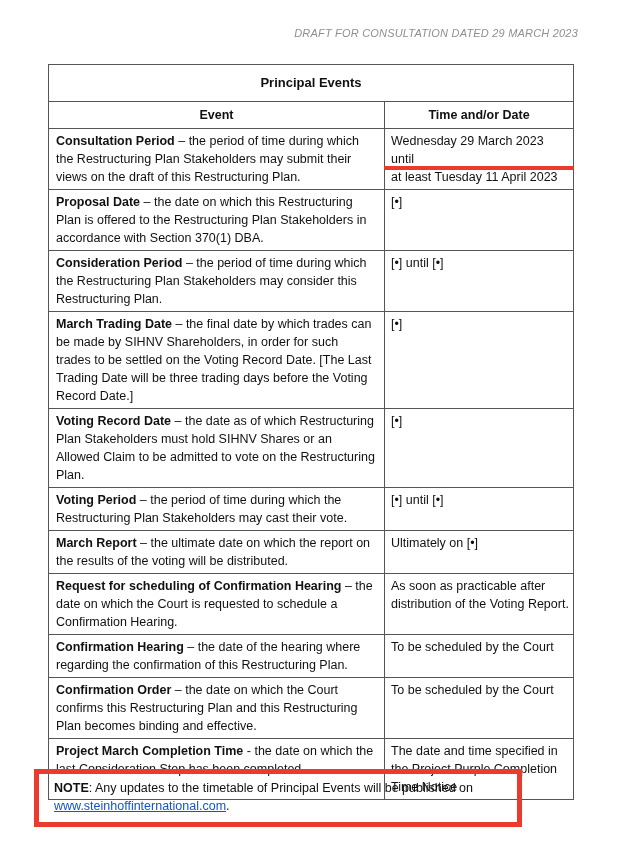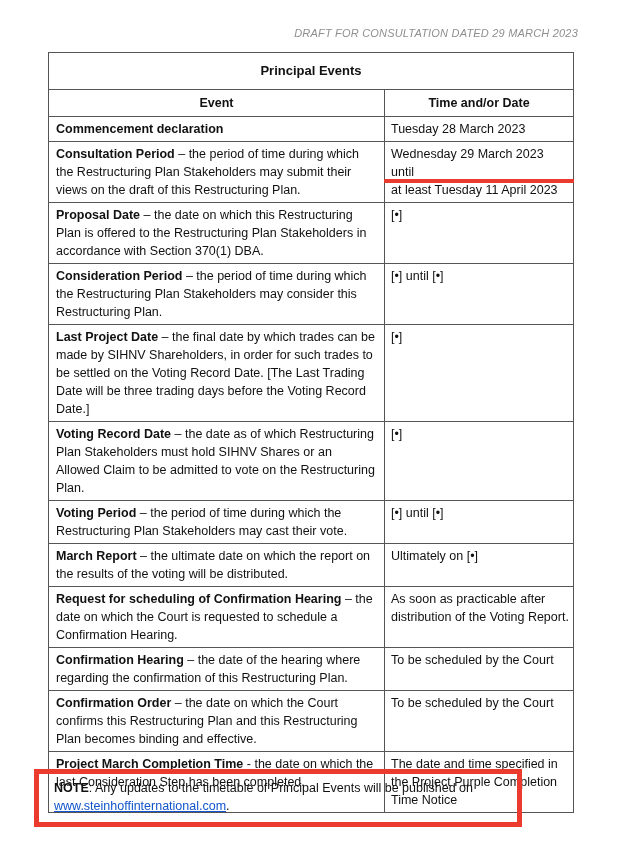--- a/index.html
+++ b/index.html
@@ -25,21 +25,21 @@
     right: 63px;
     font-size: 11px;
     font-style: italic;
     color: var(--draft-gray);
     letter-spacing: 0.2px;
     white-space: nowrap;
   }
   table.events {
     position: absolute;
     left: 48px;
-    top: 52px;
+    top: 64px;
     width: 525px;
     border-collapse: collapse;
     table-layout: fixed;
     font-size: 12.5px;
     line-height: 18px;
   }
   table.events td {
     border: 1px solid var(--border-col);
     vertical-align: top;
   }
@@ -101,43 +101,39 @@
   </colgroup>
   <tbody>
     <tr>
       <td class="title-cell" colspan="2">Principal Events</td>
     </tr>
     <tr>
       <td class="col-header">Event</td>
       <td class="col-header">Time and/or Date</td>
     </tr>
 
-  <tr>
-    <td class="event-cell"><span class="term">Commencement declaration</span><span class="desc"></span></td>
-    <td class="value-cell"><span class="event-value">Tuesday 28 March 2023</span></td>
-  </tr>
 
   <tr>
     <td class="event-cell"><span class="term">Consultation Period</span><span class="desc"> – the period of time during which the Restructuring Plan Stakeholders may submit their views on the draft of this Restructuring Plan.</span></td>
     <td class="value-cell"><span class="event-value">Wednesday 29 March 2023 until
 at least Tuesday 11 April 2023</span><div class="red-underline"></div></td>
   </tr>
 
   <tr>
     <td class="event-cell"><span class="term">Proposal Date</span><span class="desc"> – the date on which this Restructuring Plan is offered to the Restructuring Plan Stakeholders in accordance with Section 370(1) DBA.</span></td>
     <td class="value-cell"><span class="event-value">[•]</span></td>
   </tr>
 
   <tr>
     <td class="event-cell"><span class="term">Consideration Period</span><span class="desc"> – the period of time during which the Restructuring Plan Stakeholders may consider this Restructuring Plan.</span></td>
     <td class="value-cell"><span class="event-value">[•] until [•]</span></td>
   </tr>
 
   <tr>
-    <td class="event-cell"><span class="term">Last Project Date</span><span class="desc"> – the final date by which trades can be made by SIHNV Shareholders, in order for such trades to be settled on the Voting Record Date. [The Last Trading Date will be three trading days before the Voting Record Date.]</span></td>
+    <td class="event-cell"><span class="term">March Trading Date</span><span class="desc"> – the final date by which trades can be made by SIHNV Shareholders, in order for such trades to be settled on the Voting Record Date. [The Last Trading Date will be three trading days before the Voting Record Date.]</span></td>
     <td class="value-cell"><span class="event-value">[•]</span></td>
   </tr>
 
   <tr>
     <td class="event-cell"><span class="term">Voting Record Date</span><span class="desc"> – the date as of which Restructuring Plan Stakeholders must hold SIHNV Shares or an Allowed Claim to be admitted to vote on the Restructuring Plan.</span></td>
     <td class="value-cell"><span class="event-value">[•]</span></td>
   </tr>
 
   <tr>
     <td class="event-cell"><span class="term">Voting Period</span><span class="desc"> – the period of time during which the Restructuring Plan Stakeholders may cast their vote.</span></td>

